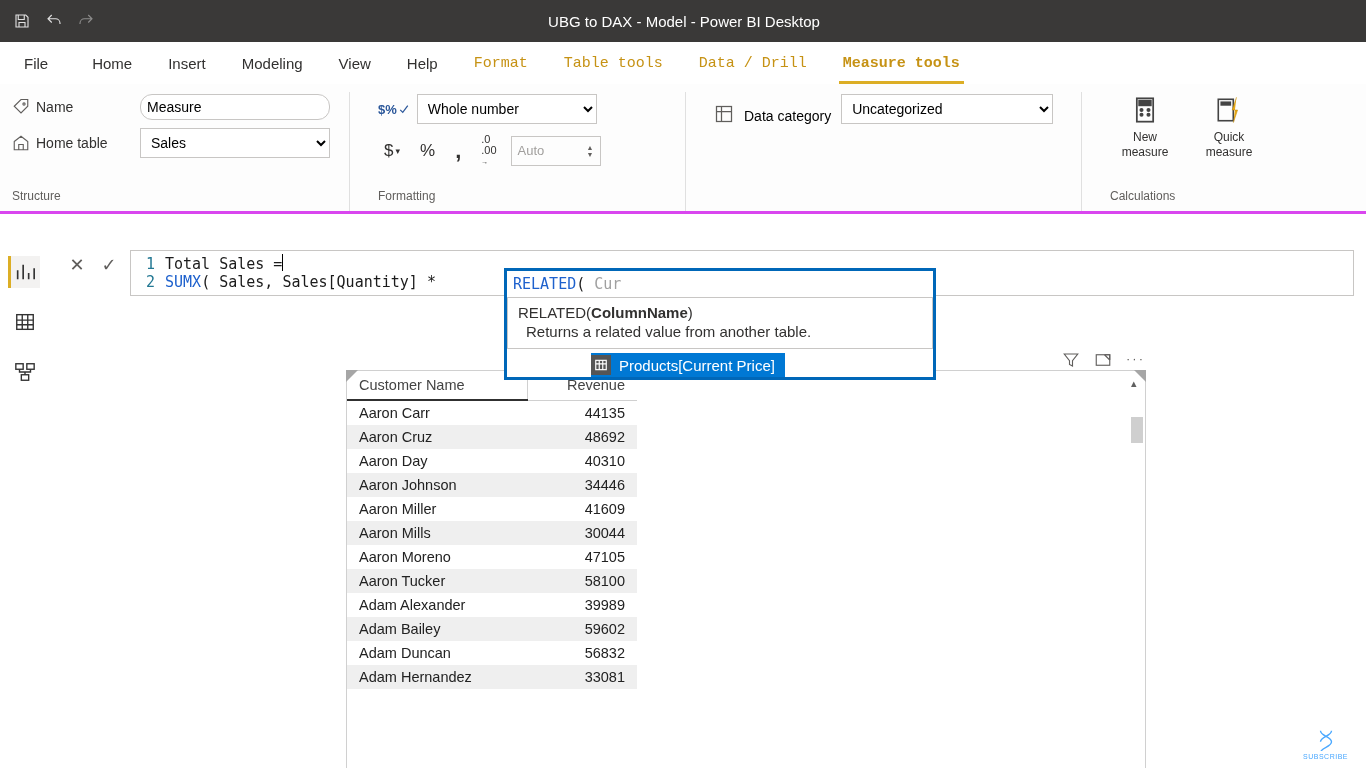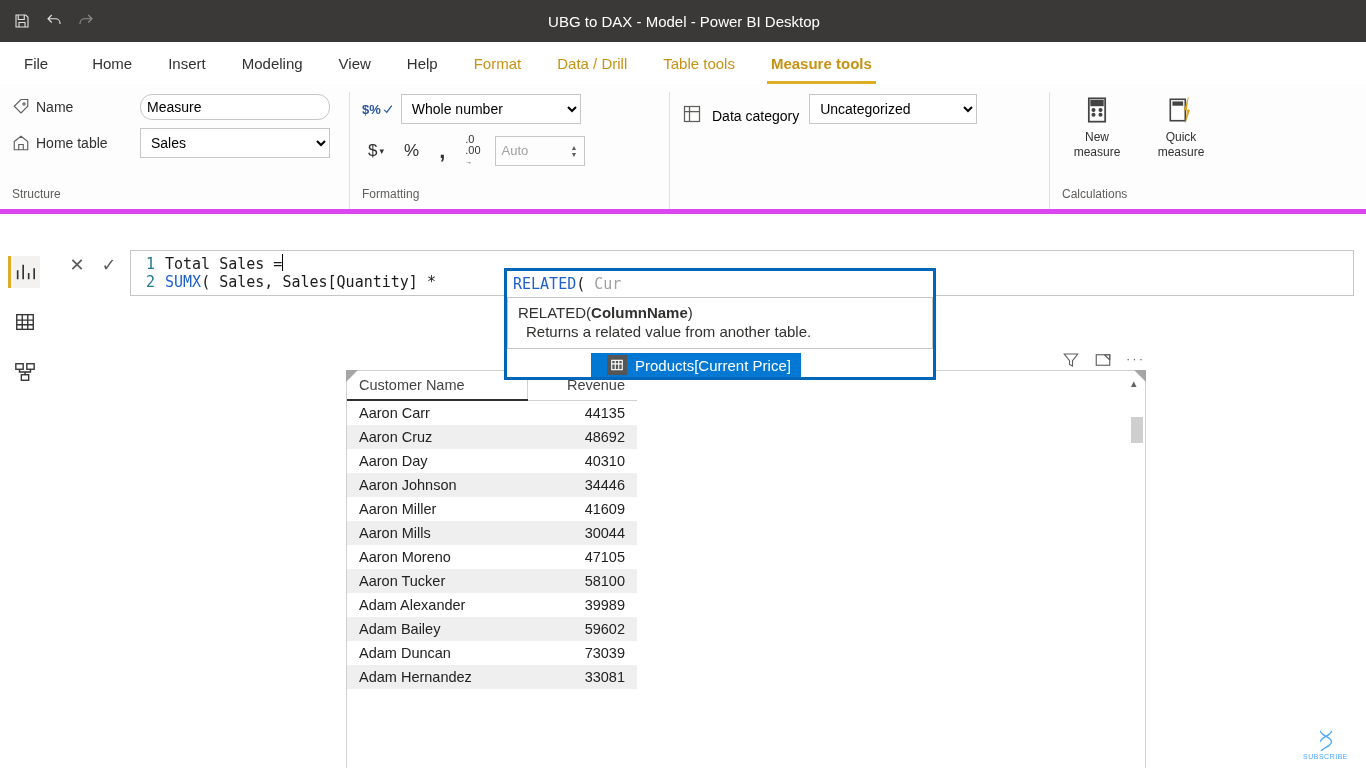--- a/index.html
+++ b/index.html
@@ -9,46 +9,46 @@
 .titlebar { background: #3a3938; height: 42px; display: flex; align-items: center; color: #fff; padding: 0 8px; }
 .titlebar .qat { display: flex; gap: 4px; align-items: center; }
 .titlebar .qat-btn { width: 28px; height: 28px; display: flex; align-items: center; justify-content: center; cursor: pointer; }
 .titlebar .qat-btn svg { stroke: #e0e0e0; fill: none; stroke-width: 1.5; }
 .titlebar .title { flex: 1; text-align: center; font-size: 15px; }
 
 
 .ribbon-tabs { background: #fff; height: 42px; display: flex; align-items: stretch; padding-left: 6px; border-bottom: 0; }
 .ribbon-tabs .tab { padding: 0 18px; display: flex; align-items: center; font-size: 15px; color: #323130; cursor: pointer; position: relative; }
 .ribbon-tabs .tab.file { margin-right: 8px; }
-.ribbon-tabs .tab.contextual { color: #c69214; }
+.ribbon-tabs .tab.contextual { color: #c69214; font-family: Liberation Mono, monospace; }
 .ribbon-tabs .tab.active { color: #c69214; font-weight: 600; }
 .ribbon-tabs .tab.active::after { content:""; position:absolute; bottom:0; left:14px; right:14px; height:3px; background:#dcae25; }
 
 
-.ribbon { background:#fdfdfd; display:flex; border-bottom:5px solid #d946ef; height:130px; padding-top:8px; }
+.ribbon { background:#fdfdfd; display:flex; border-bottom:3px solid #d946ef; height:130px; padding-top:8px;gap:16px; }
 .group { border-right:1px solid #e0e0e0; padding:0 12px 4px 12px; display:flex; flex-direction:column; justify-content:space-between; }
 .group-label { text-align:left; font-size:12px; color:#605e5c; padding-bottom:4px; }
 .group-body { flex:1; display:flex; gap:8px; align-items:flex-start; }
 .struct-rows { display:flex; flex-direction:column; gap:8px; padding-top:2px; }
 .struct-row { display:flex; align-items:center; gap:8px; }
 .struct-row .lbl { display:flex; align-items:center; gap:6px; font-size:14px; color:#323130; width:120px; }
 .struct-row input, .struct-row select, .fmt-select, .prop-select { border:1px solid #c8c6c4; padding:4px 6px; font-size:14px; background:#fff; }
 .struct-row input { width:190px;border-radius:12px; }
 .struct-row select { width:190px; height:30px; }
 
 .fmt-col { display:flex; flex-direction:column; gap:8px; padding-top:2px; }
 .fmt-row { display:flex; align-items:center; gap:8px; }
 .fmt-select { width:180px; height:30px; }
 .fmt-btn { padding:3px 6px; font-size:17px; color:#323130; cursor:pointer; display:flex; align-items:center; gap:2px; }
 .fmt-icon-lead { font-size:13px; font-weight:600; display:flex; align-items:center; gap:2px; }
 .fmt-spin { width:90px; border:1px solid #c8c6c4; color:#a19f9d; padding:0 6px; display:flex; justify-content:space-between; align-items:center; height:30px; }
 .fmt-spin .spin-arrows { display:flex; flex-direction:column; font-size:7px; line-height:7px; color:#605e5c; }
 
 .prop-row { display:flex; align-items:flex-end; gap:10px; padding-top:2px; }
-.prop-select { width:168px; height:30px; }
+.prop-select { width:212px; height:30px; }
 
 .calc-btns { display:flex; gap:14px; padding-top:2px; }
 .calc-btn { display:flex; flex-direction:column; align-items:center; gap:4px; cursor:pointer; width:70px; }
 .calc-btn .ic { width:32px; height:32px; display:flex; align-items:center; justify-content:center; }
 .calc-btn .lbl { font-size:12px; text-align:center; line-height:15px; color:#323130; }
 
 
 .view-switch { position:absolute; left:0; top:246px; width:50px; display:flex; flex-direction:column; align-items:center; gap:18px; padding-top:10px; }
 .view-switch .vbtn { width:32px; height:32px; display:flex; align-items:center; justify-content:center; cursor:pointer; }
 .view-switch .vbtn.active { border-left:3px solid #dcae25; margin-left:-3px; background:#f3f2f1; }
@@ -66,21 +66,21 @@
 .tok-hint { color:#a0a0a0; }
 .caret-img { display:inline-block; width:1px; height:17px; background:#000; vertical-align:middle; position:relative; top:-2px; }
 
 
 .intelli-wrap { position:absolute; top:268px; left:504px; width:432px; border:3px solid #0067b8; background:#fff; z-index:30; }
 .intelli-wrap .editor-slice { font-family: Consolas, monospace; font-size:15px; padding:4px 24px 4px 6px; }
 .intelli-tooltip { border:1px solid #c8c6c4; background:#fff; padding:6px 10px 8px 10px; font-size:15px; }
 .intelli-tooltip .sig { color:#323130; }
 .intelli-tooltip .sig b { font-weight:600; }
 .intelli-tooltip .desc { color:#323130; margin-top:2px; padding-left:8px; }
-.intelli-item { background:#0078d4; color:#fff; margin:4px 0 0 84px; display:inline-flex; align-items:center; gap:8px; padding:2px 10px 2px 16px; font-size:15px; }
+.intelli-item { background:#0078d4; color:#fff; margin:4px 0 0 84px; display:inline-flex; align-items:center; gap:8px; padding:2px 10px 2px 0; font-size:15px; }
 .intelli-item .tic { width:20px; height:20px; background:#555; display:flex; align-items:center; justify-content:center; }
 .intelli-item .tic svg { width:14px; height:14px; }
 
 
 .visual { position:absolute; left:346px; top:370px; width:800px; border:1px solid #d0d0d0; background:#fff; }
 .visual .corner { position:absolute; width:12px; height:12px; background:#a6a6a6; }
 .visual .corner.tl { top:-1px; left:-1px; clip-path: polygon(0 0,100% 0,0 100%); }
 .visual .corner.tr { top:-1px; right:-1px; clip-path: polygon(0 0,100% 0,100% 100%); }
 .visual .toolbar { position:absolute; top:-20px; right:0; display:flex; gap:14px; color:#605e5c; }
 .visual .toolbar .tbtn { cursor:pointer; }
@@ -130,22 +130,22 @@
 </div>
 
 <div class="ribbon-tabs">
   <div class="tab file">File</div>
   <div class="tab">Home</div>
   <div class="tab">Insert</div>
   <div class="tab">Modeling</div>
   <div class="tab">View</div>
   <div class="tab">Help</div>
   <div class="tab contextual">Format</div>
+  <div class="tab contextual">Table tools</div>
   <div class="tab contextual">Data / Drill</div>
-  <div class="tab contextual">Table tools</div>
   <div class="tab contextual active">Measure tools</div>
 </div>
 
 <div class="ribbon">
 
   <div class="group" style="width:350px">
     <div class="group-body">
       <div class="struct-rows">
         <div class="struct-row">
           <div class="lbl">
@@ -364,21 +364,21 @@
         <tr>
           <td>Adam Alexander</td>
           <td>39989</td>
         </tr>
         <tr>
           <td>Adam Bailey</td>
           <td>59602</td>
         </tr>
         <tr>
           <td>Adam Duncan</td>
-          <td>73039</td>
+          <td>56832</td>
         </tr>
         <tr>
           <td>Adam Hernandez</td>
           <td>33081</td>
         </tr>
       </tbody>
   </table>
   <div class="scroll">
     <span class="arrow up">▴</span>
     <div class="thumb"></div>

